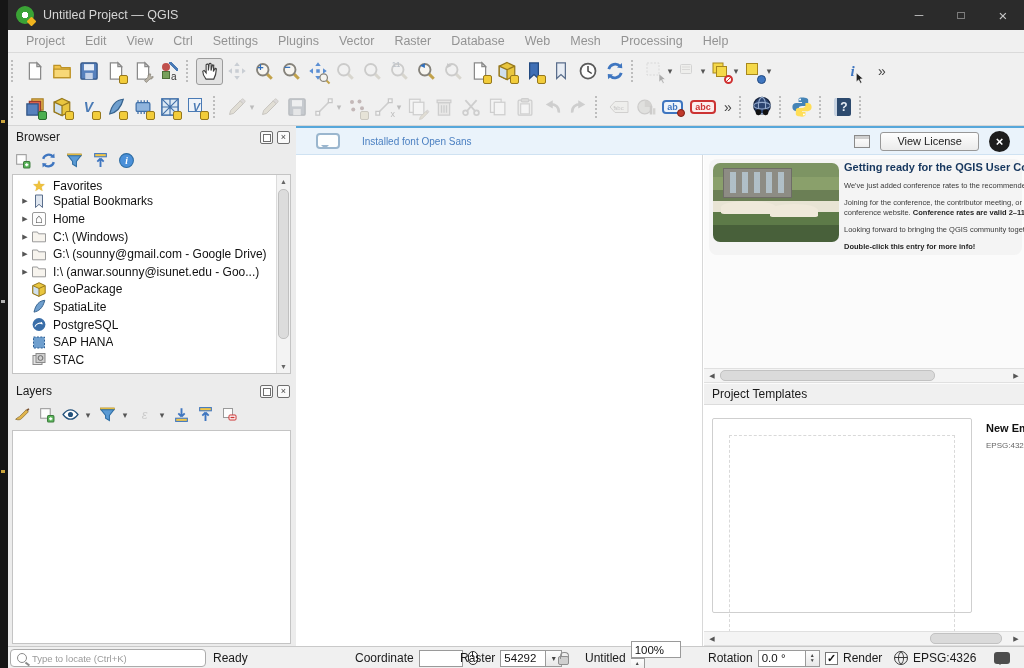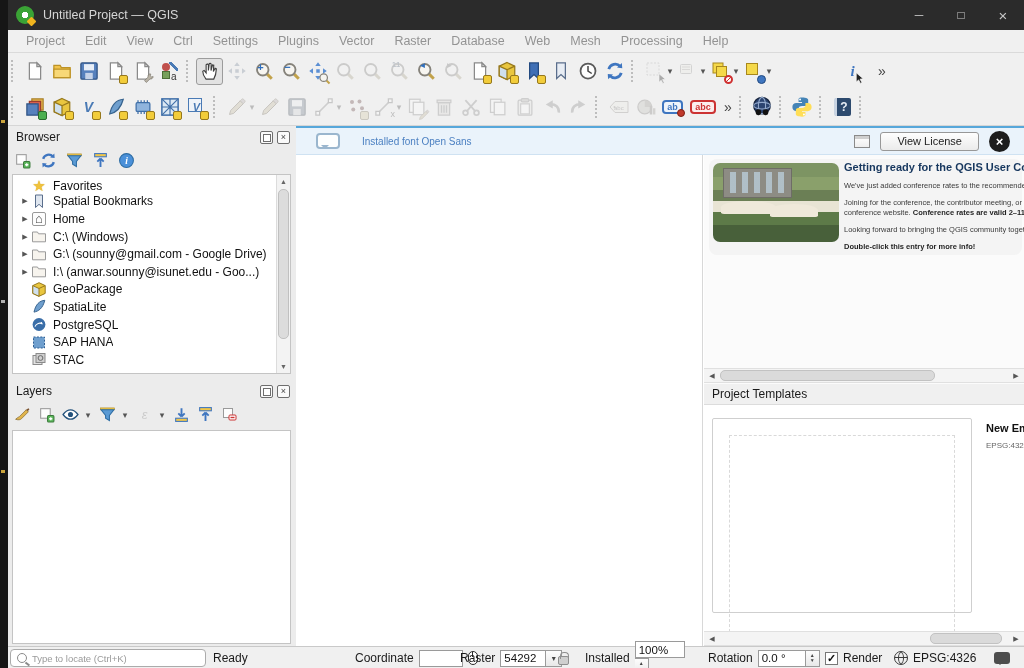--- a/index.html
+++ b/index.html
@@ -967,21 +967,21 @@
     <span>Raster</span>
     <span style="display:flex;">
       <input class="sb-input" style="width: 46px;" value="54292">
       <span class="ddbtn">▾</span>
     </span>
   </div>
   <div class="sb" style="left:550px;">
       <span id="sb-lock"></span>
     </div>
   <div class="sb" style="left:577px;">
-    <span>Installed</span>
+    <span>Untitled</span>
     <span style="display:flex;flex-direction:column;">
       <input class="sb-input" style="width: 50px;" value="100%">
       <span class="spin">
           <span>▲</span>
           <span>▼</span>
         </span>
     </span>
   </div>
   <div class="sb" style="left:700px;">
     <span>Rotation</span>

